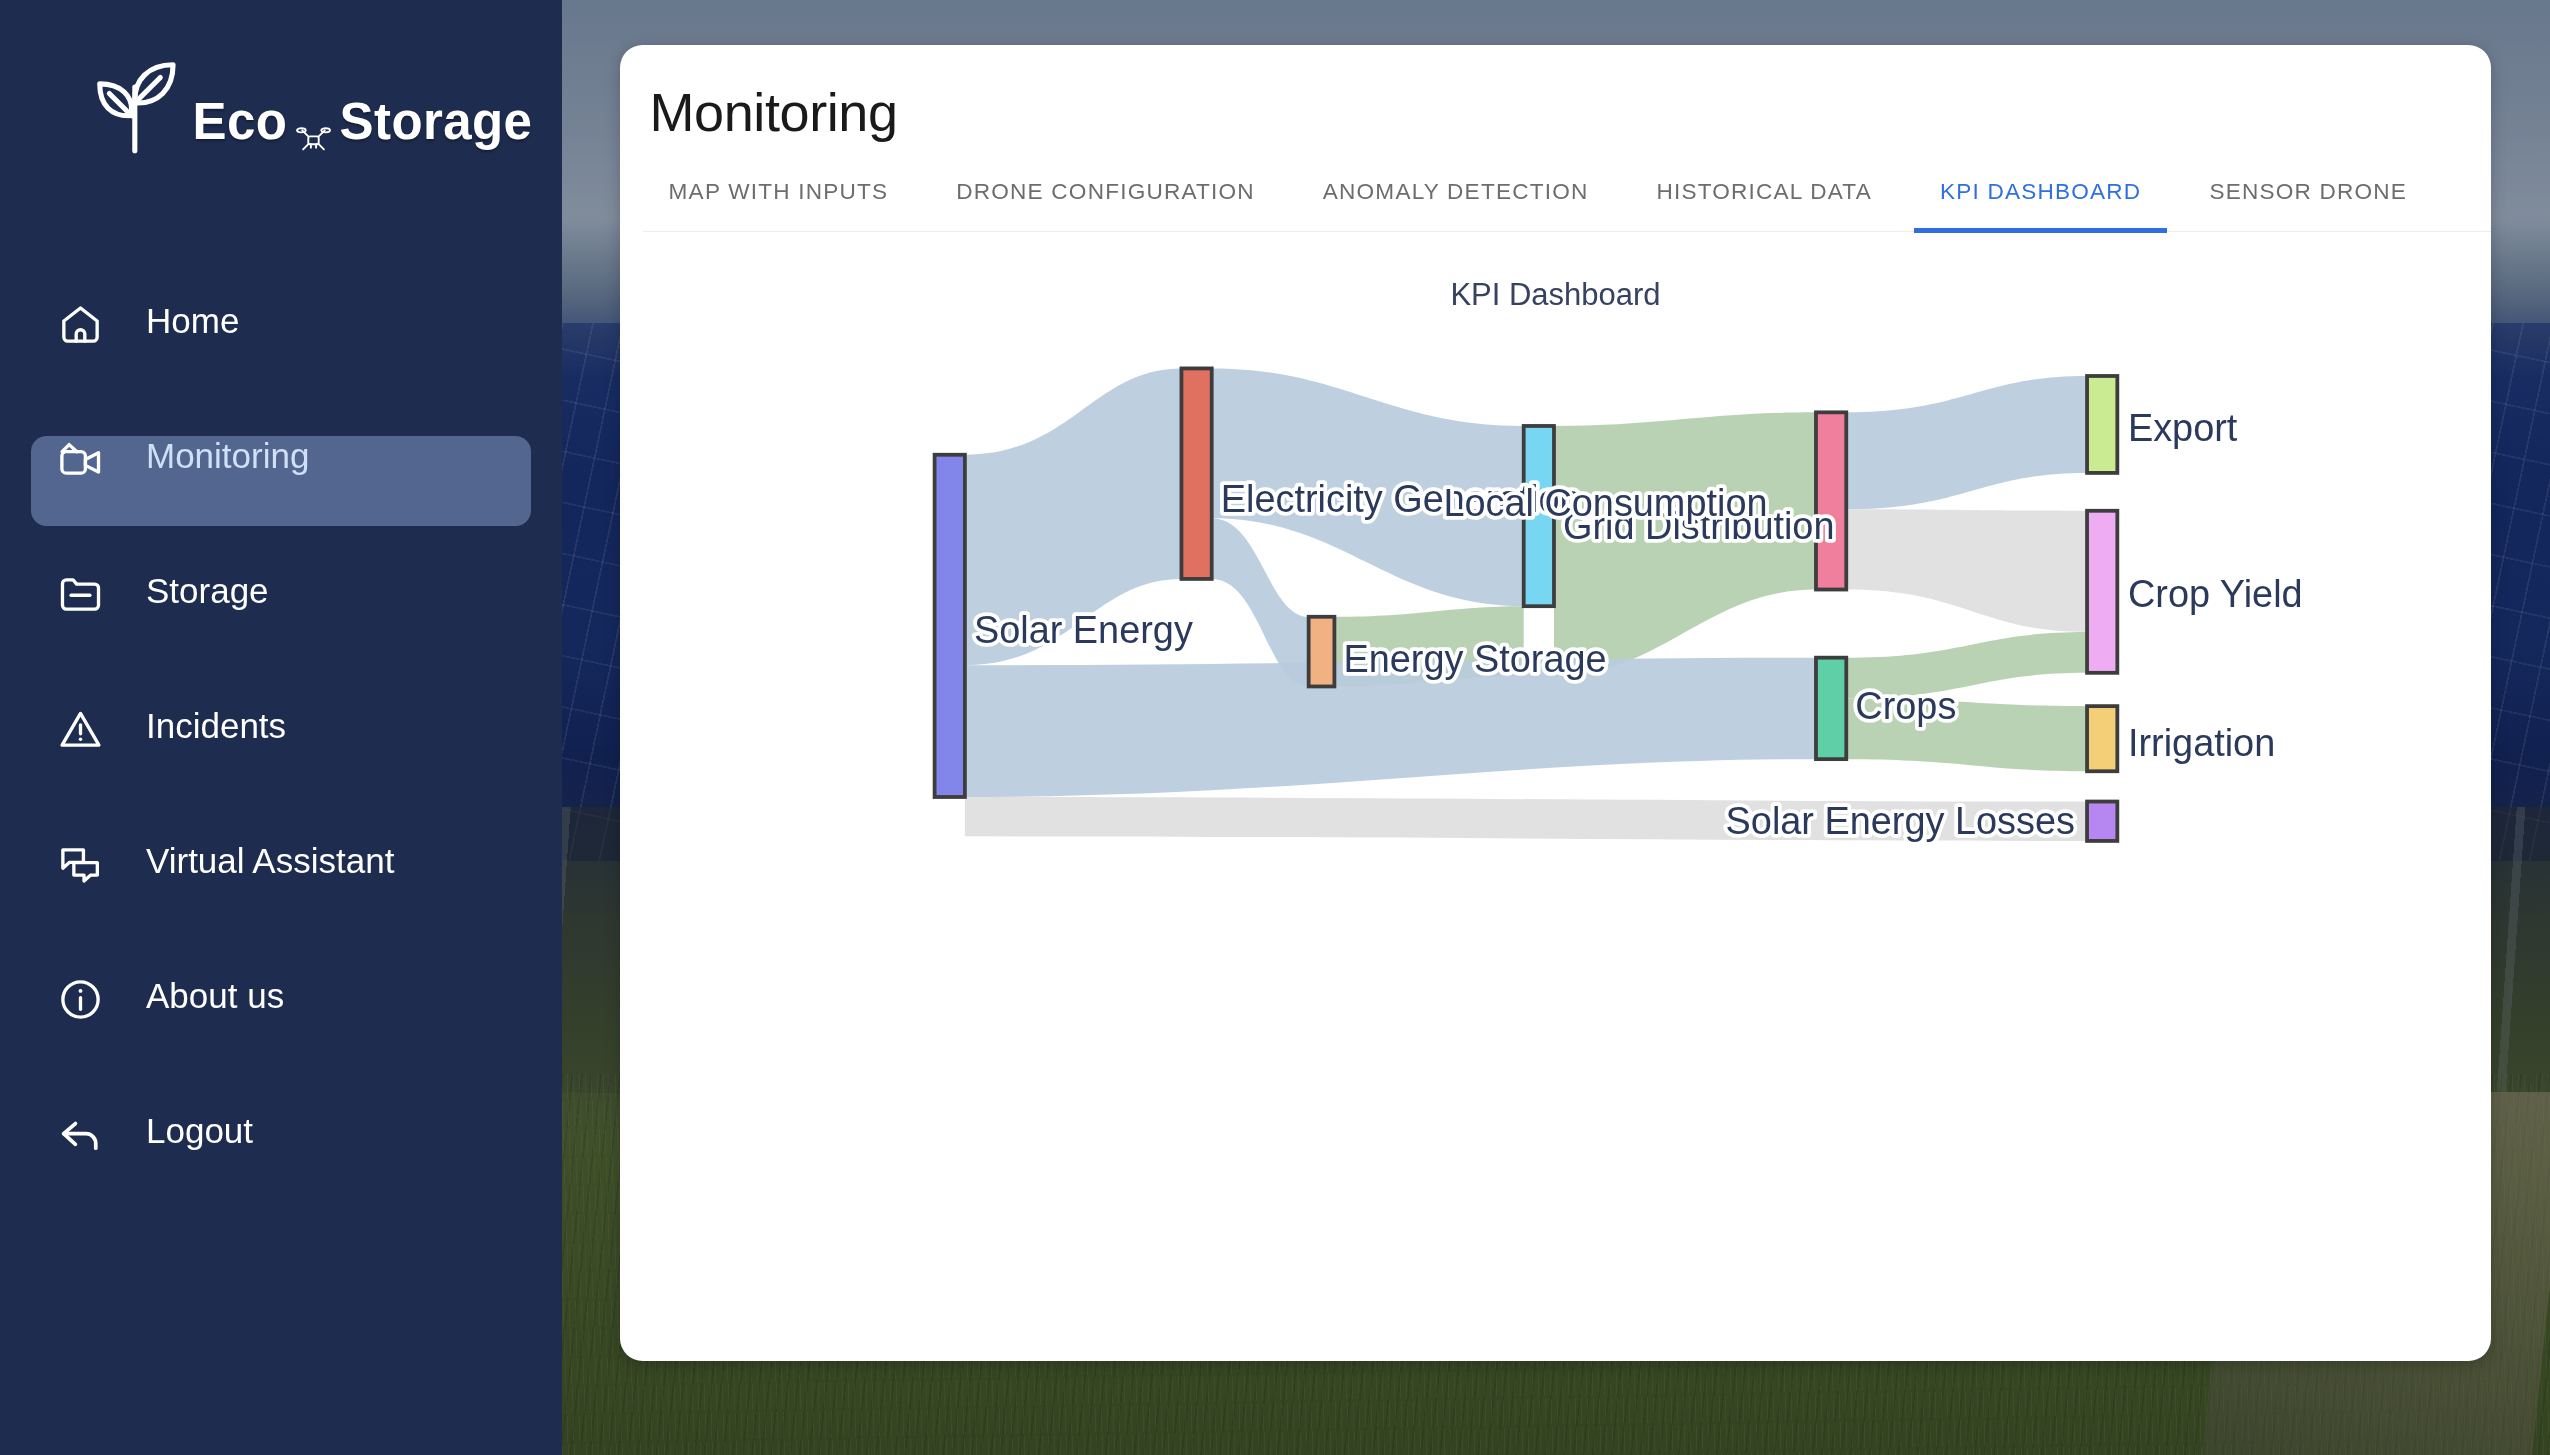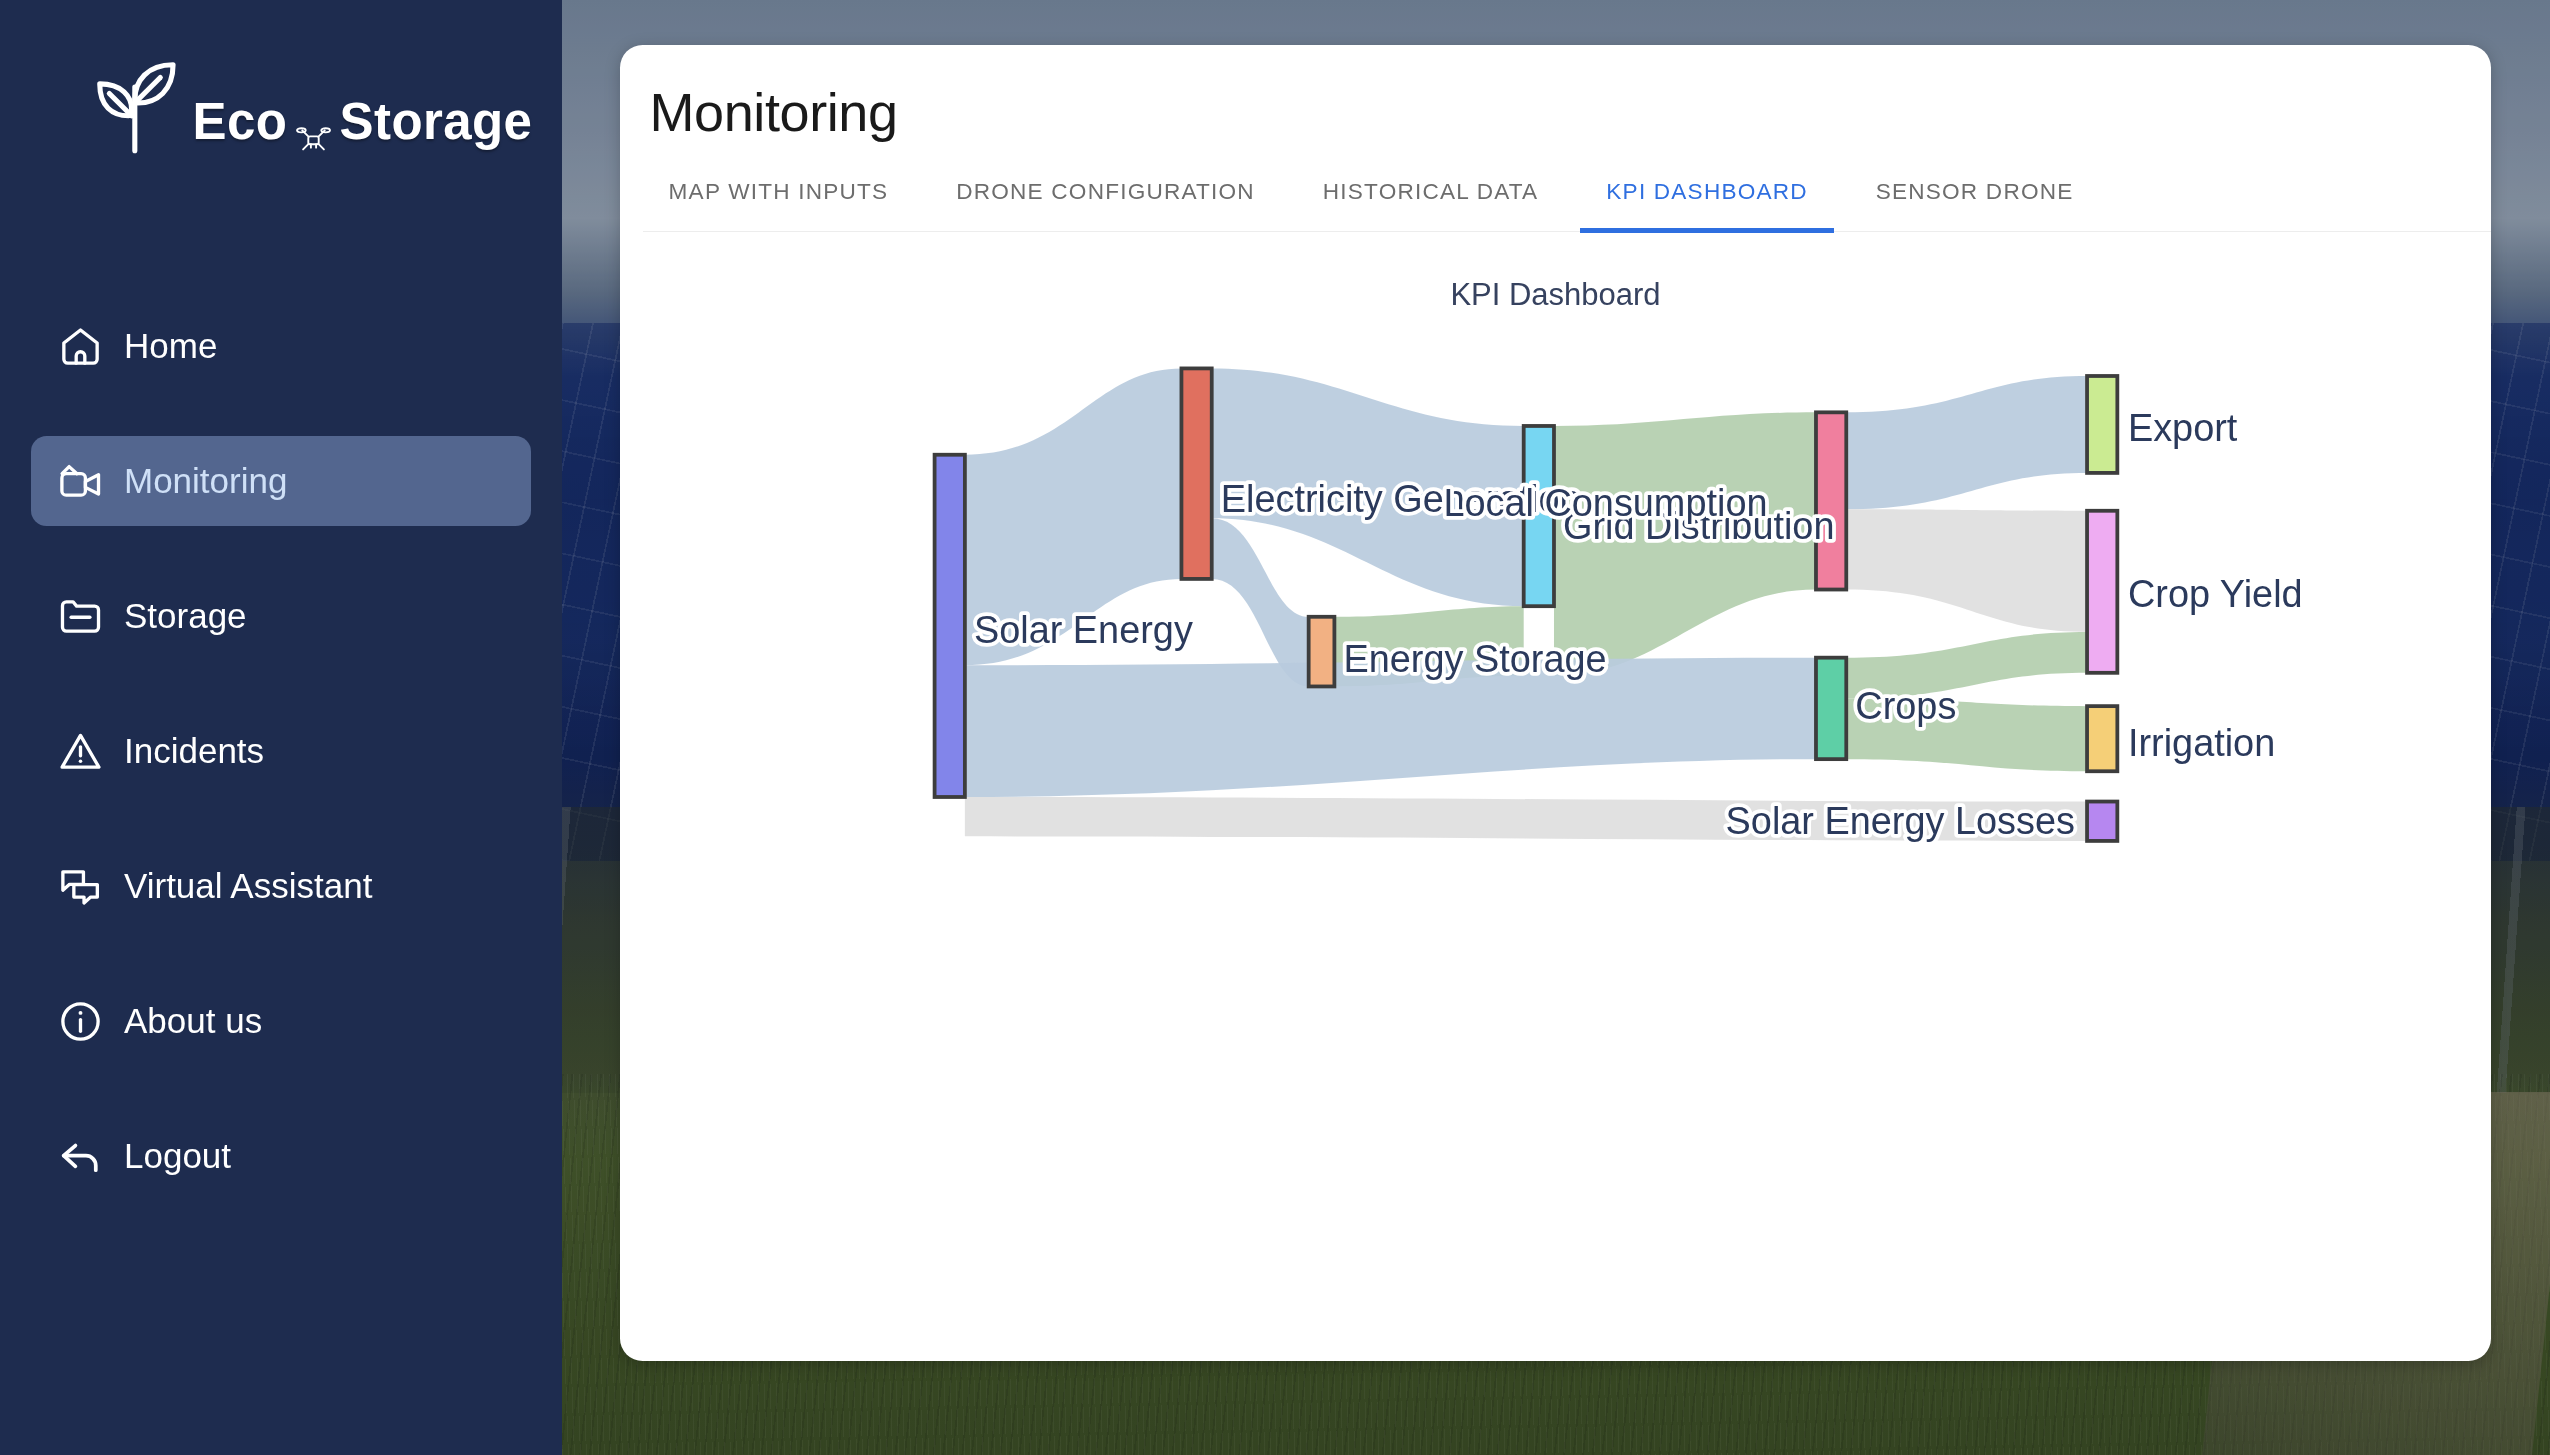--- a/index.html
+++ b/index.html
@@ -57,21 +57,21 @@
   .logo-text {
     color:#fff; font-size:51px; font-weight:bold; letter-spacing:0.4px;
     white-space:nowrap; line-height:1; position:relative; top:-7px;
     display:flex; align-items:center; gap:8.7px;
     text-shadow:0 1.7px 2.6px rgba(0,0,0,.35);
   }
   .drone-icon { width:35px; height:26px; flex:none; }
 
   .nav { margin-top:147px; display:flex; flex-direction:column; }
   .nav-item {
-    display:flex; align-items:center; gap:20px;
+    display:flex; gap:42px;
     height:90px; margin:0 31px; padding:0 26px;
     border-radius:15.6px; cursor:pointer;
     color:#ffffff; font-size:35px;
   }
   .nav-item + .nav-item { margin-top:45px; }
   .nav-item.active { background:#53668f; }
   .nav-item.active .nav-label { color:#cfe0f7; }
   .nav-icon { width:47px; height:47px; flex:none; display:block; }
   .nav-label { white-space:nowrap; }
 
@@ -226,20 +226,21 @@
     </nav>
   </aside>
 
   <main class="card">
 
     <h1 class="page-title">Monitoring</h1>
 
     <div class="tabs">
       <button class="tab">MAP WITH INPUTS</button>
       <button class="tab">DRONE CONFIGURATION</button>
+      <button class="tab">ANOMALY DETECTION</button>
       <button class="tab">HISTORICAL DATA</button>
       <button class="tab active">KPI DASHBOARD</button>
       <button class="tab">SENSOR DRONE</button>
     </div>
 
     <div class="chart-title">KPI Dashboard</div>
 
     <div class="sankey-wrap">
       <svg class="sankey" id="sankey-svg" width="1787" height="607" viewBox="0 0 1180 360">
         <g id="sankey-links">

